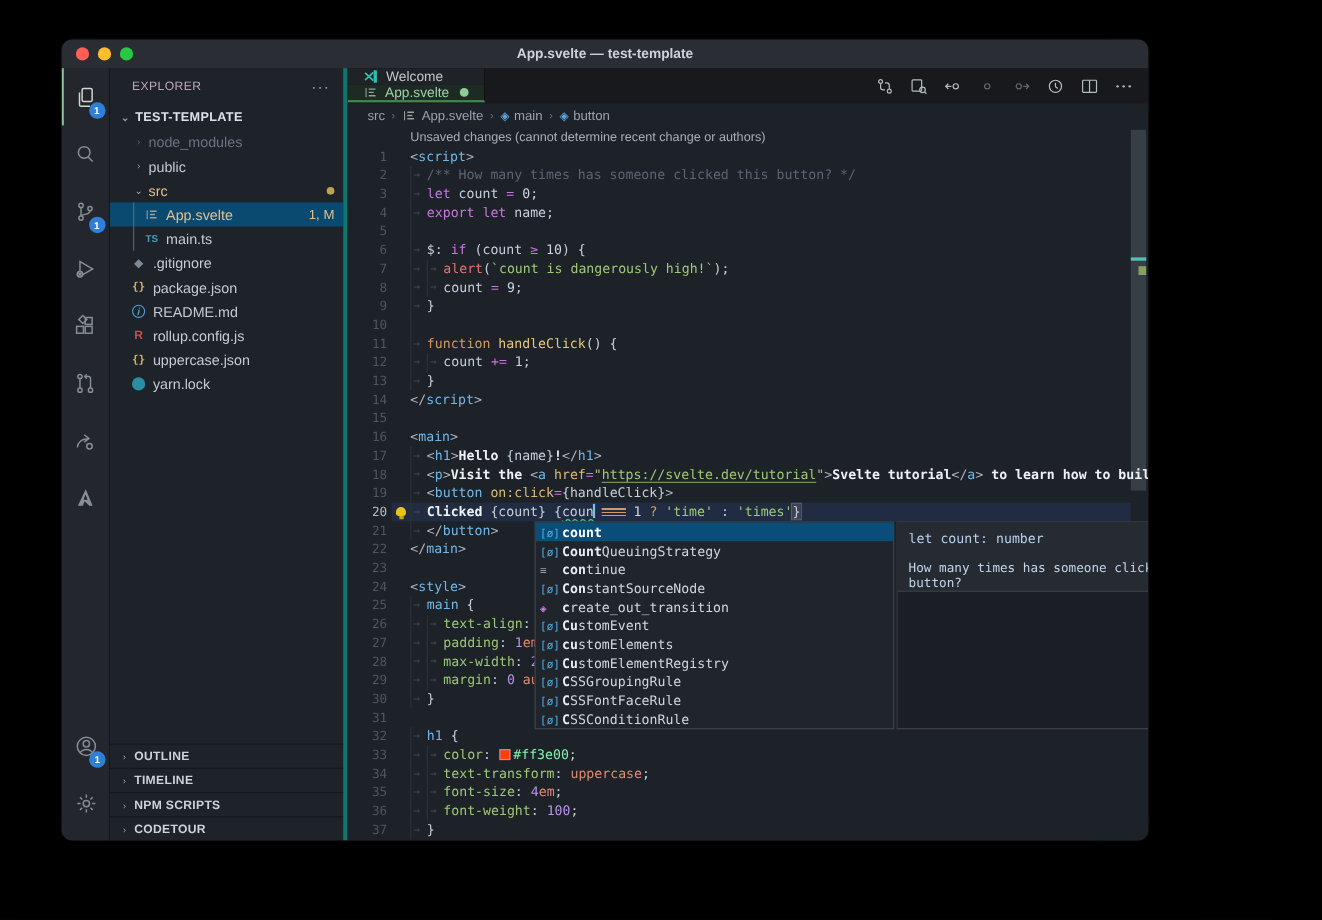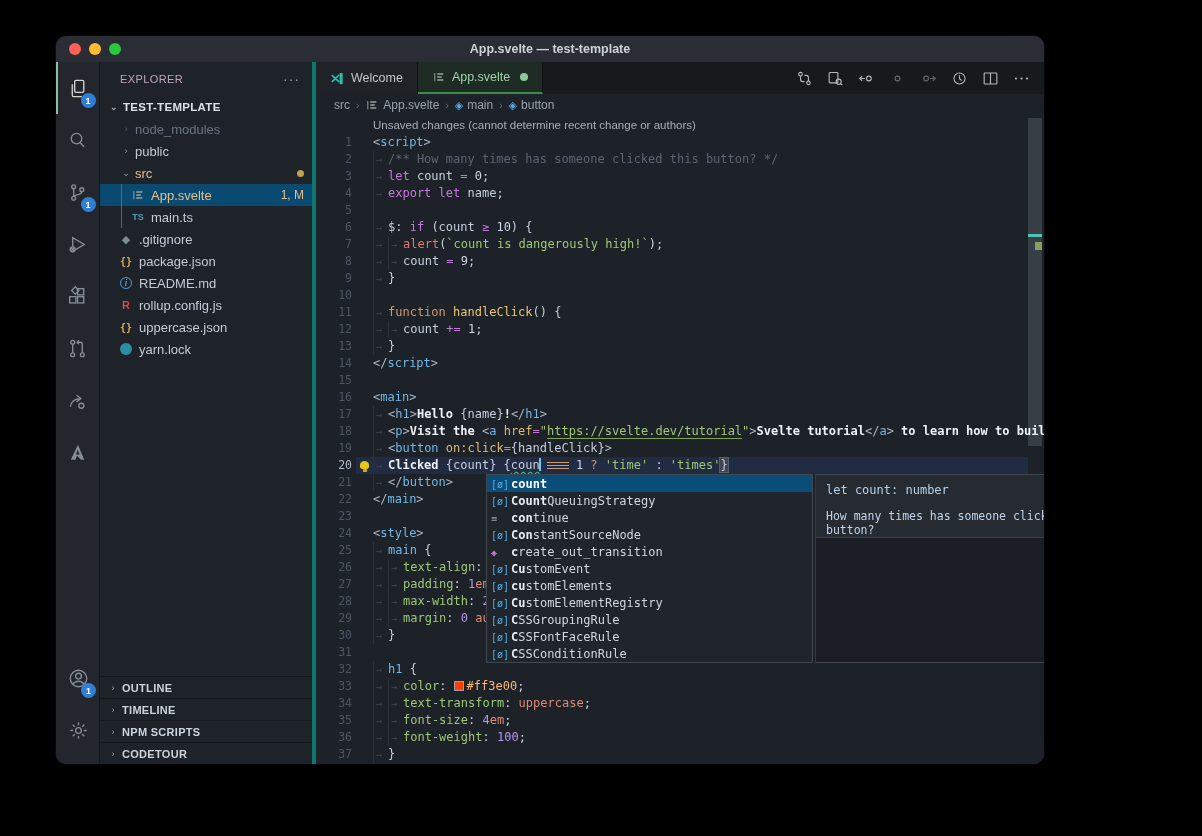--- a/index.html
+++ b/index.html
@@ -106,21 +106,21 @@
          vertical-align:top; color:#3f4854; font-size:10px; line-height:17px; padding-left:2px; }
   .ind.g { color:transparent; }
   .bulb { position:absolute; left:44px; top:4px; width:9px; height:8px; border-radius:50% 50% 30% 30%;
           background:#e8c616; }
   .bulb:after { content:''; position:absolute; left:2.5px; top:8px; width:4px; height:3px; background:#caa90f; }
 
   .tx{color:#c6cedb} .pun{color:#aab6c2} .tag{color:#70b8e8} .kw{color:#c678dd}
   .str{color:#9ec875} .stru{color:#9ec875;border-bottom:1px solid #7ea25a} .com{color:#5d6470}
   .num{color:#ced6e4} .cssnum{color:#b694ee} .unit{color:#e08a72} .fn{color:#e8c776}
   .fnkw{color:#d19a66} .call{color:#e3766f} .attr{color:#ddba76} .prop{color:#9cc776}
-  .op{color:#c678dd} .qm{color:#d19a66} .btx{color:#eef1f5;font-weight:bold} .hexv{color:#fdba74}
+  .op{color:#c678dd} .qm{color:#d19a66} .btx{color:#eef1f5;font-weight:bold} .hexv{color:#86efac}
   .squig{color:#c6cedb; text-decoration:underline; text-decoration-style:wavy;
          text-decoration-color:#35c08e; text-underline-offset:2px; }
   .cursor{display:inline-block;width:2px;height:13px;background:#6fc3f0;vertical-align:-2px;margin:0 -1px;}
   .brkt{color:#c6cedb;background:#3e4450;box-shadow:0 0 0 1px #565e6a;}
   .lig3{color:transparent;background:
         linear-gradient(to bottom,transparent 0 4px,#d19a66 4px 5.4px,transparent 5.4px 7px,
         #d19a66 7px 8.4px,transparent 8.4px 10px,#d19a66 10px 11.4px,transparent 11.4px) no-repeat;}
   .swatch{display:inline-block;width:10px;height:10px;background:#ff3e00;border:1px solid #9aa0a5;
           vertical-align:-1px;margin-right:3px;}
 
@@ -339,21 +339,21 @@
             </div>
             <div class="sb-section">
               <span class="chev">›</span>
               <span class="lbl">CODETOUR</span>
             </div>
           </div>
       </div>
 
       <div class="editor">
         <div class="tabbar">
-          <div id="tabs" style="display:flex;align-items:stretch;">
+          <div id="tabs" style="display:flex;align-items:stretch;flex-direction:column;">
               <div class="tab inactive">
                 <span class="ticon">
                   <svg viewBox="0 0 16 16" width="15" height="15">
                     <path d="M2 4.5 10 12M2 11.5 10 4" stroke="#2fbcab" stroke-width="1.8" fill="none"></path>
                     <rect x="10.3" y="2" width="3.2" height="12" rx="0.6" fill="#2fbcab"></rect>
                   </svg>
                 </span>
                 <span>Welcome</span>
               </div>
               <div class="tab active">

